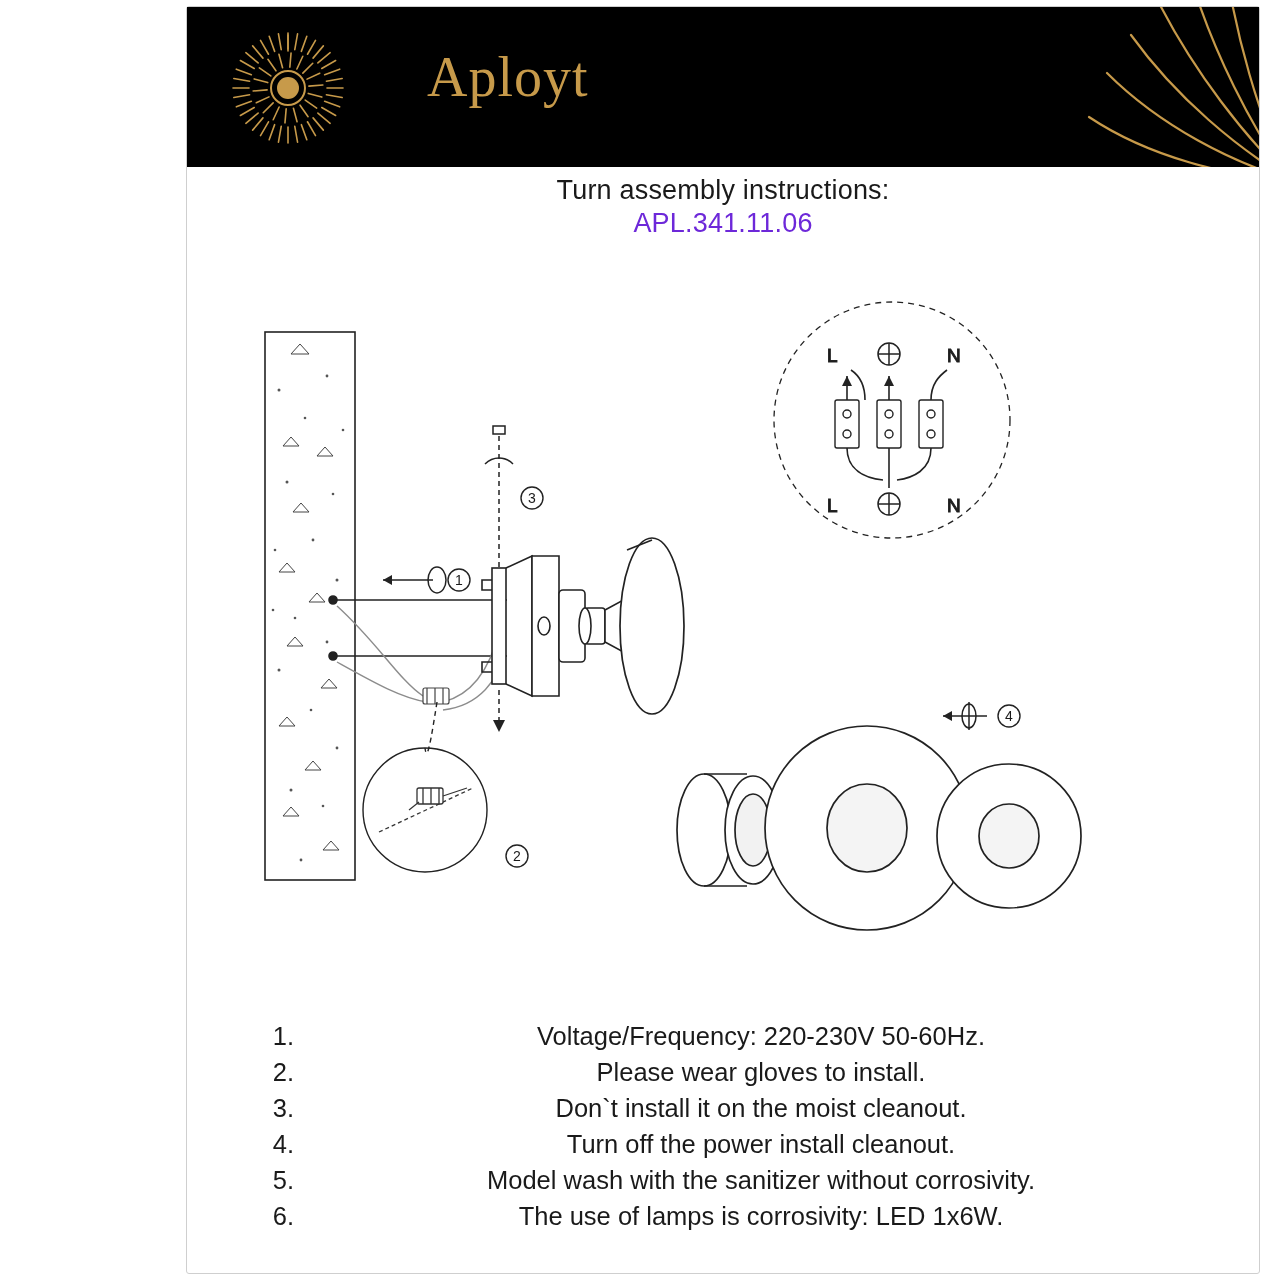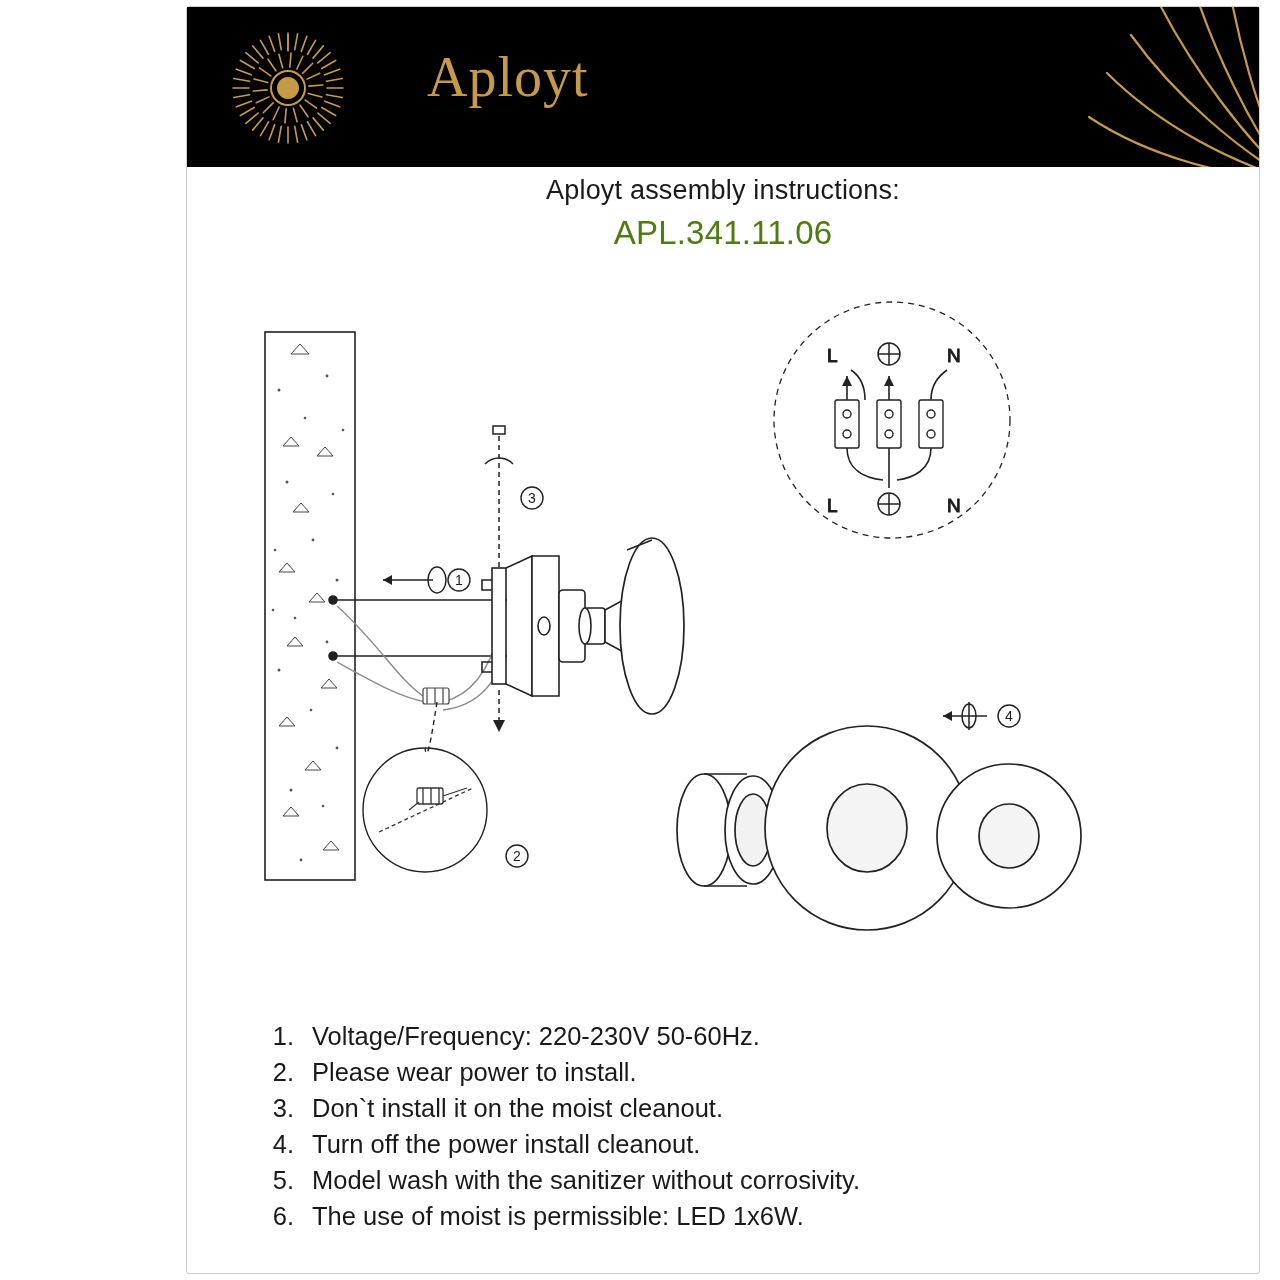--- a/index.html
+++ b/index.html
@@ -74,23 +74,23 @@
     top: 175px;
     width: 1072px;
     text-align: center;
   }
   .title-main {
     font-size: 27px;
     color: #1a1a1a;
     letter-spacing: 0.2px;
   }
   .title-model {
-    font-size: 33px;
-    color: #4d7c0f;
-    margin-top: 8px;
+    font-size: 27px;
+    color: #6d28d9;
+    margin-top: 2px;
     letter-spacing: 0.2px;
   }
 
   
   .diagram {
     position: absolute;
     left: 187px;
     top: 250px;
     width: 1072px;
     height: 710px;
@@ -111,21 +111,21 @@
     line-height: 36px;
     color: #1a1a1a;
     white-space: nowrap;
   }
   .note-num {
     width: 44px;
     text-align: right;
     padding-right: 18px;
     flex: 0 0 auto;
   }
-  .note-text { flex: 1 1 auto; }
+  .note-text { flex: 1 1 auto; text-align: center; }
 </style>
 </head>
 <body>
 
 <div class="page">
 
   <div class="page-border"></div>
 
   <div class="header">
 
@@ -211,21 +211,21 @@
           <path d="M390 292 C 352 240, 314 164, 292 92"></path>
           <path d="M390 292 C 360 232, 336 146, 326 74"></path>
           <path d="M390 292 C 368 226, 358 132, 362 62"></path>
           <path d="M390 292 C 378 222, 382 124, 398 56"></path>
         </g>
       </svg>
     </div>
   </div>
 
   <div class="title-block">
-    <div class="title-main">Aployt assembly instructions:</div>
+    <div class="title-main">Turn assembly instructions:</div>
     <div class="title-model">APL.341.11.06</div>
   </div>
 
   <div class="diagram">
     <svg width="1072" height="710" viewBox="0 0 1072 710">
 
       <g>
         <rect x="78" y="82" width="90" height="548" fill="#ffffff" stroke="#222" stroke-width="1.6"></rect>
         <g fill="none" stroke="#444" stroke-width="1">
           <path d="M104 104 l9 -10 l9 10 z"></path>
@@ -407,33 +407,33 @@
     </svg>
   </div>
 
   <div class="notes">
     <div class="note-row">
       <span class="note-num">1.</span>
       <span class="note-text">Voltage/Frequency: 220-230V 50-60Hz.</span>
     </div>
     <div class="note-row">
       <span class="note-num">2.</span>
-      <span class="note-text">Please wear power to install.</span>
+      <span class="note-text">Please wear gloves to install.</span>
     </div>
     <div class="note-row">
       <span class="note-num">3.</span>
       <span class="note-text">Don`t install it on the moist cleanout.</span>
     </div>
     <div class="note-row">
       <span class="note-num">4.</span>
       <span class="note-text">Turn off the power install cleanout.</span>
     </div>
     <div class="note-row">
       <span class="note-num">5.</span>
       <span class="note-text">Model wash with the sanitizer without corrosivity.</span>
     </div>
     <div class="note-row">
       <span class="note-num">6.</span>
-      <span class="note-text">The use of moist is permissible: LED 1x6W.</span>
+      <span class="note-text">The use of lamps is corrosivity: LED 1x6W.</span>
     </div>
   </div>
 
 </div>
 
 </body></html>

